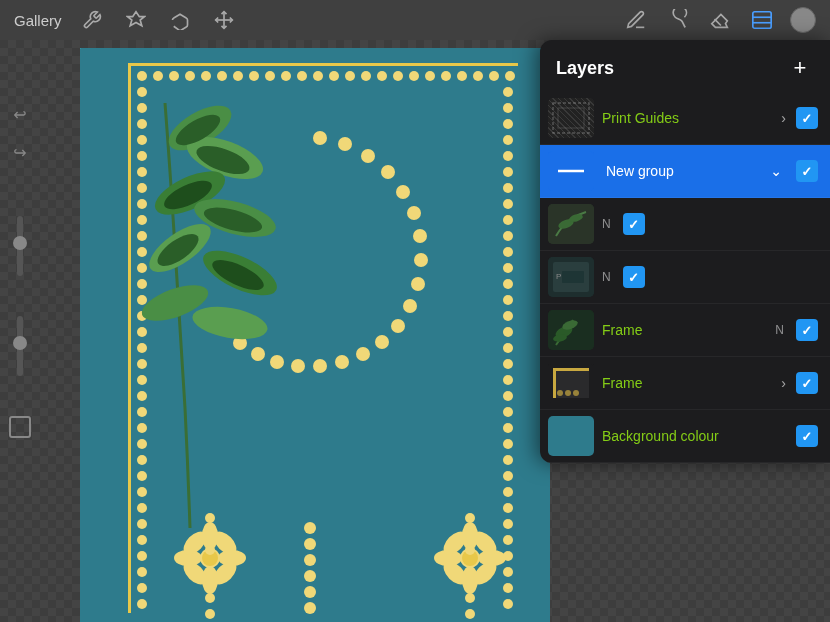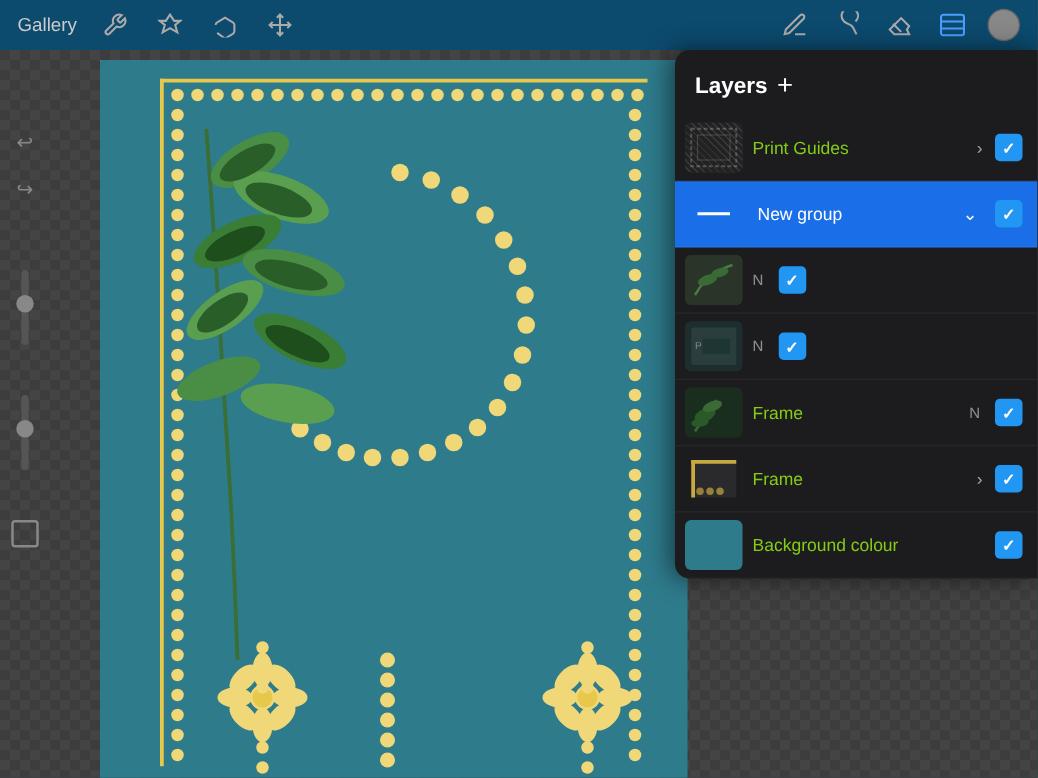--- a/index.html
+++ b/index.html
@@ -10,21 +10,21 @@
       overflow: hidden;
       font-family: -apple-system, BlinkMacSystemFont, 'Helvetica Neue', sans-serif;
       background: #2a2a2a;
     }
 
     
     .top-bar {
       position: absolute;
       top: 0; left: 0; right: 0;
       height: 40px;
-      background: #0c4a6e;
+      background: #404040;
       display: flex;
       align-items: center;
       justify-content: space-between;
       padding: 0 14px;
       z-index: 100;
     }
 
     .top-bar-left {
       display: flex;
       align-items: center;
@@ -149,20 +149,21 @@
       background: #1c1c1e;
       border-radius: 12px 0 0 12px;
       z-index: 200;
       overflow: hidden;
       box-shadow: -4px 0 20px rgba(0,0,0,0.5);
     }
 
     .layers-header {
       display: flex;
       align-items: center;
+      justify-content: space-between;
       padding: 14px 16px 10px 16px;
     }
 
     .layers-title {
       color: #ffffff;
       font-size: 18px;
       font-weight: 600;
     }
 
     .layers-add-btn {

